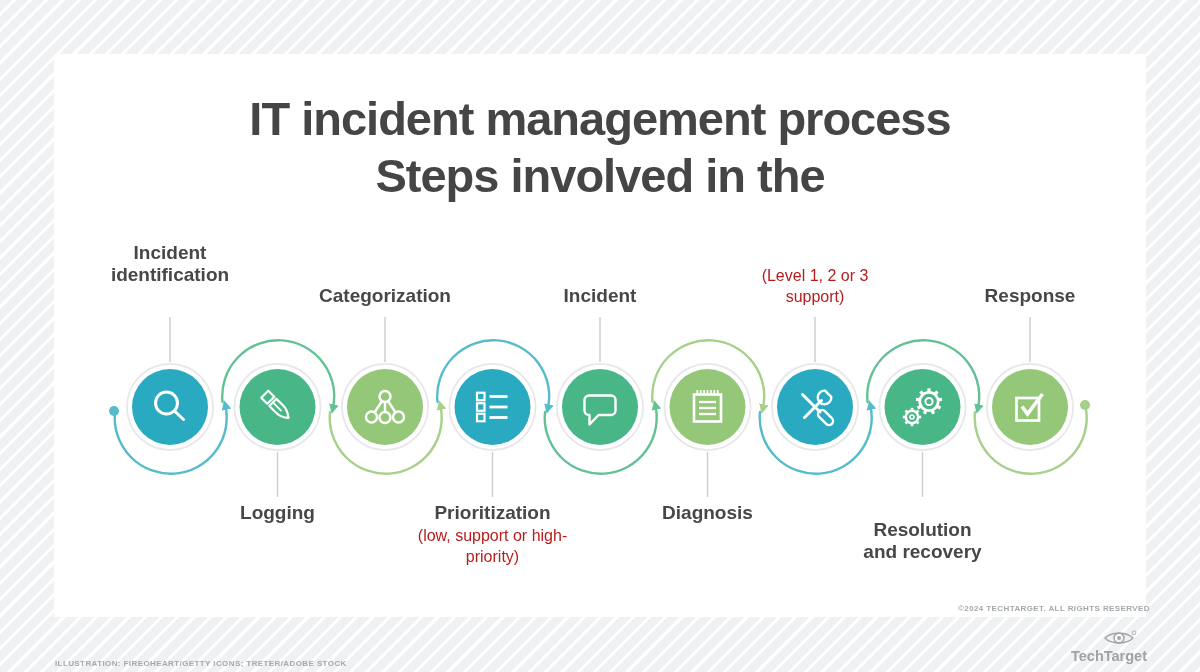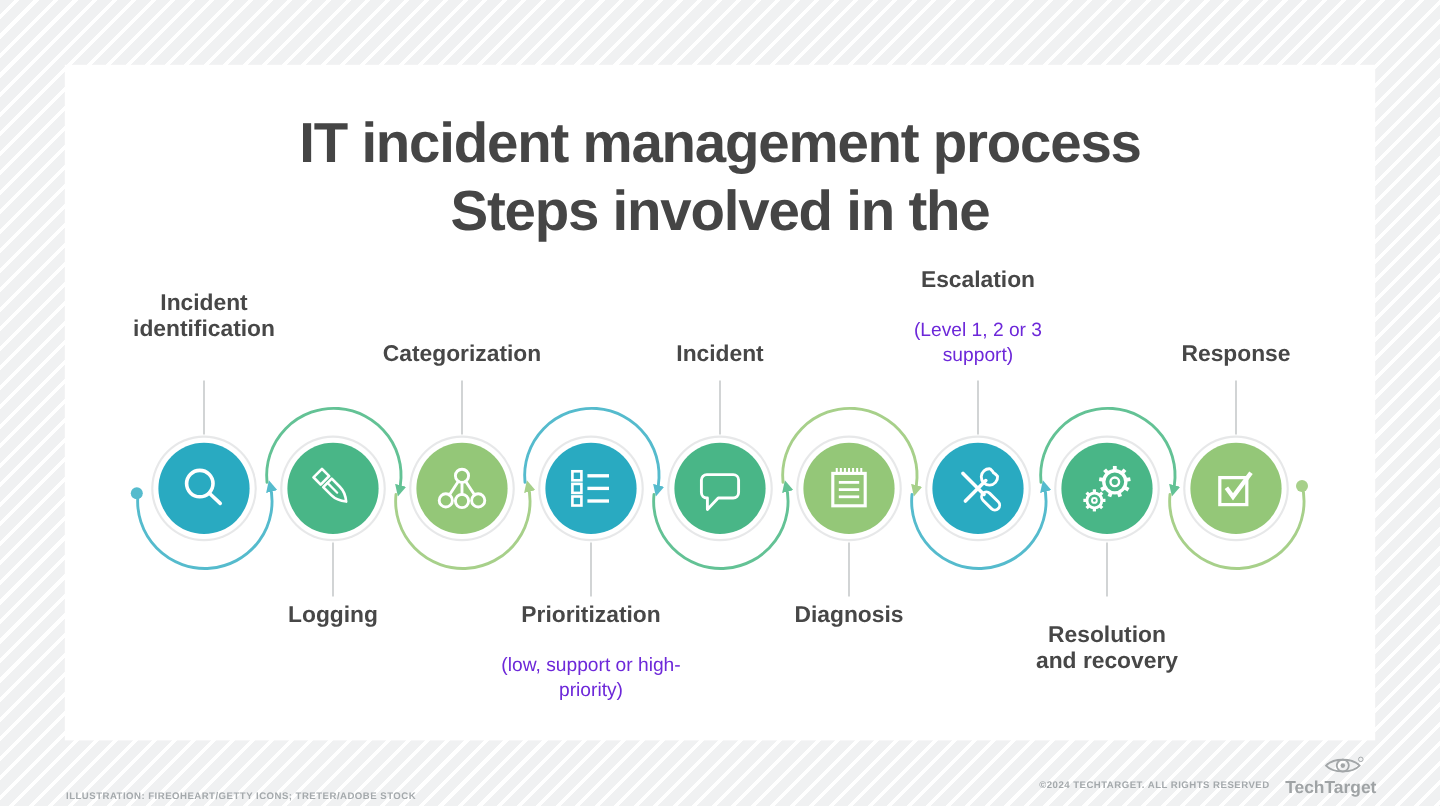--- a/index.html
+++ b/index.html
@@ -12,28 +12,28 @@
   .title{
     position:absolute;left:0;top:90px;width:1200px;text-align:center;
     font-size:47px;line-height:57px;font-weight:700;letter-spacing:-1px;color:#454545;
   }
   .diagram-svg{position:absolute;left:0;top:0;width:1200px;height:672px;}
   .step-label{
     position:absolute;transform:translateX(-50%);text-align:center;
     font-size:19px;line-height:22px;font-weight:600;color:#474747;
   }
   .step-sublabel{
-    font-size:16px;line-height:21px;font-weight:400;color:#6d28d9;margin-top:20px;
+    font-size:16px;line-height:21px;font-weight:400;color:#b91c1c;margin-top:1px;
   }
   .credit{
     position:absolute;left:55px;bottom:4px;
     font-size:8px;font-weight:700;letter-spacing:.4px;color:#a4a9ac;
   }
   .footer-right{
-    position:absolute;right:50px;bottom:6px;display:flex;align-items:flex-end;gap:10px;
+    position:absolute;right:50px;bottom:6px;display:flex;align-items:flex-end;gap:10px;flex-direction:column;
   }
   .copyright{
     font-size:8px;font-weight:700;letter-spacing:.4px;color:#a4a9ac;padding-bottom:7px;
   }
 </style>
 </head>
 <body>
 
 <div class="canvas"></div>
 
@@ -226,21 +226,20 @@
 <div class="step-label" style="left:170px;bottom:386px;width:140px;">
   <div>Incident identification</div>
 </div>
 <div class="step-label" style="left:385px;bottom:365px;width:220px;">
   <div>Categorization</div>
 </div>
 <div class="step-label" style="left:600px;bottom:365px;width:220px;">
   <div>Incident</div>
 </div>
 <div class="step-label" style="left:815px;bottom:365px;width:150px;">
-  <div>Escalation</div>
   <div class="step-sublabel">(Level 1, 2 or 3 support)</div>
 </div>
 <div class="step-label" style="left:1030px;bottom:365px;width:220px;">
   <div>Response</div>
 </div>
 
 <div class="step-label" style="left:277.5px;top:502px;width:220px;">
   <div>Logging</div>
 </div>
 <div class="step-label" style="left:492.5px;top:502px;width:150px;">

